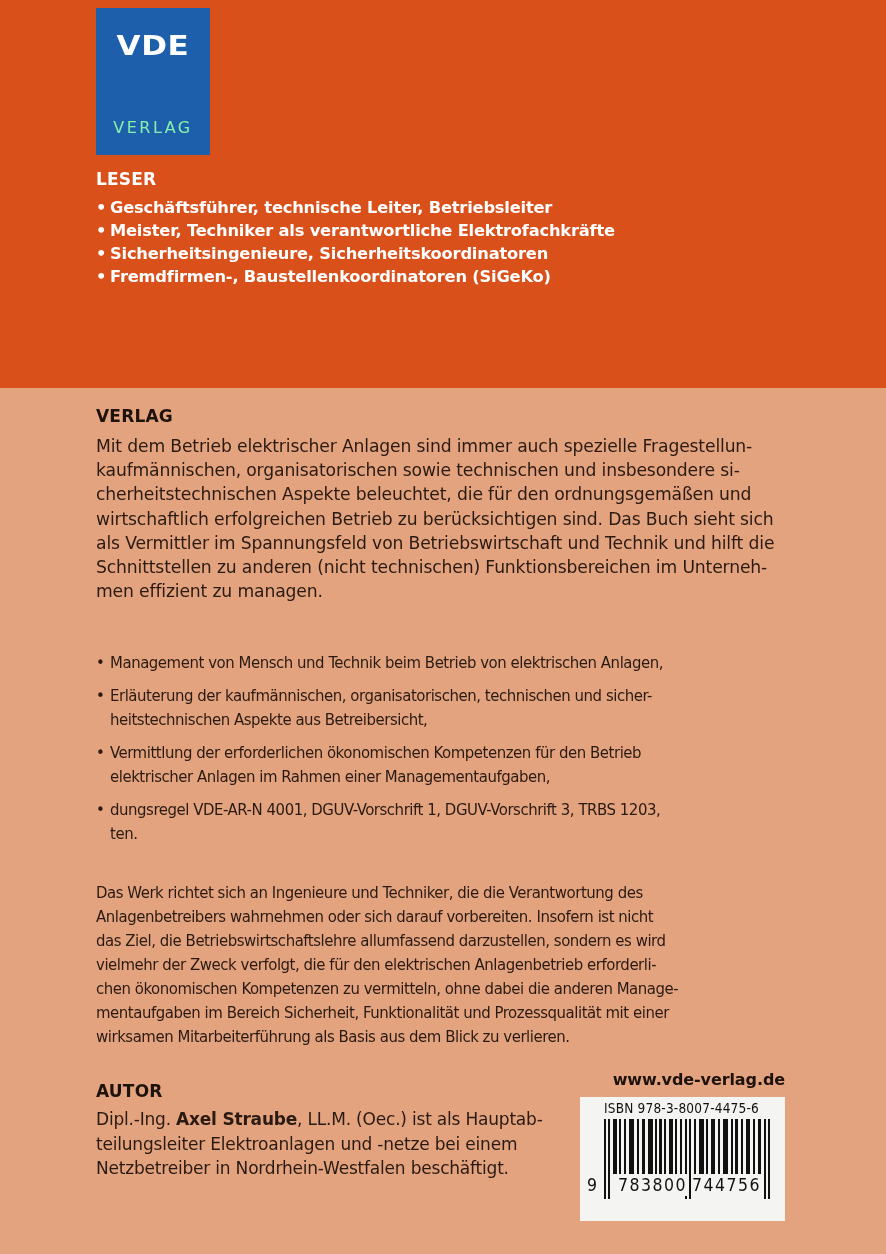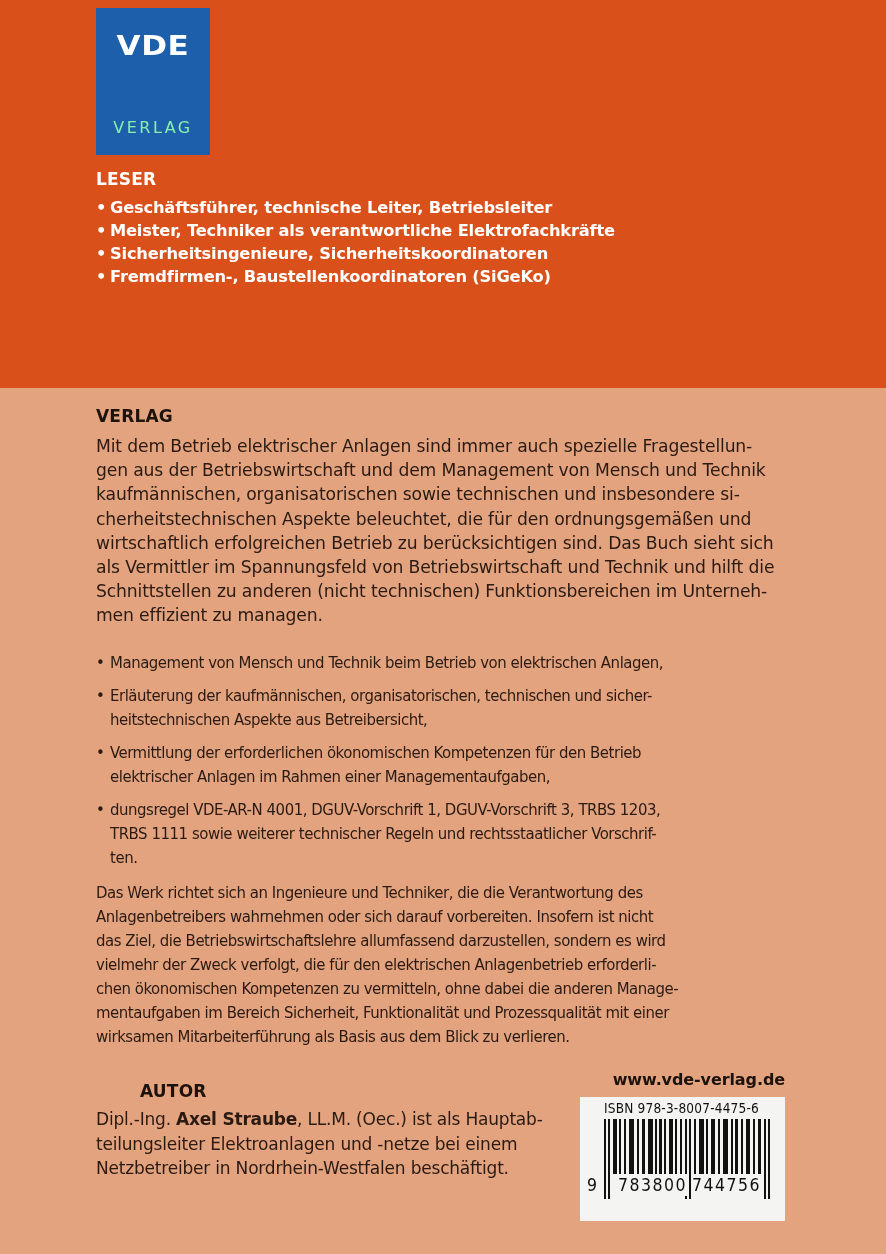--- a/index.html
+++ b/index.html
@@ -115,21 +115,20 @@
     <li><span class="bullet">•</span><span>Meister, Techniker als verantwortliche Elektrofachkräfte</span></li>
     <li><span class="bullet">•</span><span>Sicherheitsingenieure, Sicherheitskoordinatoren</span></li>
     <li><span class="bullet">•</span><span>Fremdfirmen-, Baustellenkoordinatoren (SiGeKo)</span></li>
   </ul>
 </section>
 
 <h2 class="section-head" style="top:406px;">VERLAG</h2>
 
 <p class="inhalt-para">
   <span>Mit dem Betrieb elektrischer Anlagen sind immer auch spezielle Fragestellun-</span>
-  <span>gen aus der Betriebswirtschaft und dem Management von Mensch und Technik</span>
   <span>kaufmännischen, organisatorischen sowie technischen und insbesondere si-</span>
   <span>cherheitstechnischen Aspekte beleuchtet, die für den ordnungsgemäßen und</span>
   <span>wirtschaftlich erfolgreichen Betrieb zu berücksichtigen sind. Das Buch sieht sich</span>
   <span>als Vermittler im Spannungsfeld von Betriebswirtschaft und Technik und hilft die</span>
   <span>Schnittstellen zu anderen (nicht technischen) Funktionsbereichen im Unterneh-</span>
   <span>men effizient zu managen.</span>
 </p>
 
 <ul class="inhalt-list">
   <li>
@@ -142,36 +141,35 @@
     <span class="ln">heitstechnischen Aspekte aus Betreibersicht,</span>
   </li>
   <li>
     <span class="bullet">•</span>
     <span class="ln">Vermittlung der erforderlichen ökonomischen Kompetenzen für den Betrieb</span>
     <span class="ln">elektrischer Anlagen im Rahmen einer Managementaufgaben,</span>
   </li>
   <li>
     <span class="bullet">•</span>
     <span class="ln">dungsregel VDE-AR-N 4001, DGUV-Vorschrift 1, DGUV-Vorschrift 3, TRBS 1203,</span>
-    <span class="ln">TRBS 1111 sowie weiterer technischer Regeln und rechtsstaatlicher Vorschrif-</span>
     <span class="ln">ten.</span>
   </li>
 </ul>
 
 <p class="werk-para">
   <span>Das Werk richtet sich an Ingenieure und Techniker, die die Verantwortung des</span>
   <span>Anlagenbetreibers wahrnehmen oder sich darauf vorbereiten. Insofern ist nicht</span>
   <span>das Ziel, die Betriebswirtschaftslehre allumfassend darzustellen, sondern es wird</span>
   <span>vielmehr der Zweck verfolgt, die für den elektrischen Anlagenbetrieb erforderli-</span>
   <span>chen ökonomischen Kompetenzen zu vermitteln, ohne dabei die anderen Manage-</span>
   <span>mentaufgaben im Bereich Sicherheit, Funktionalität und Prozessqualität mit einer</span>
   <span>wirksamen Mitarbeiterführung als Basis aus dem Blick zu verlieren.</span>
 </p>
 
-<h2 class="section-head" style="top:1081px;margin-left:44px;">AUTOR</h2>
+<h2 class="section-head" style="top:1081px;">AUTOR</h2>
 
 <p class="autor-text">
   <span class="ln"><span>Dipl.-Ing. </span><b>Axel Straube</b><span>, LL.M. (Oec.) ist als Hauptab-</span></span>
   <span class="ln">teilungsleiter Elektroanlagen und -netze bei einem</span>
   <span class="ln">Netzbetreiber in Nordrhein-Westfalen beschäftigt.</span>
 </p>
 
 <div class="url">www.vde-verlag.de</div>
 
 <div class="barcode-box">

